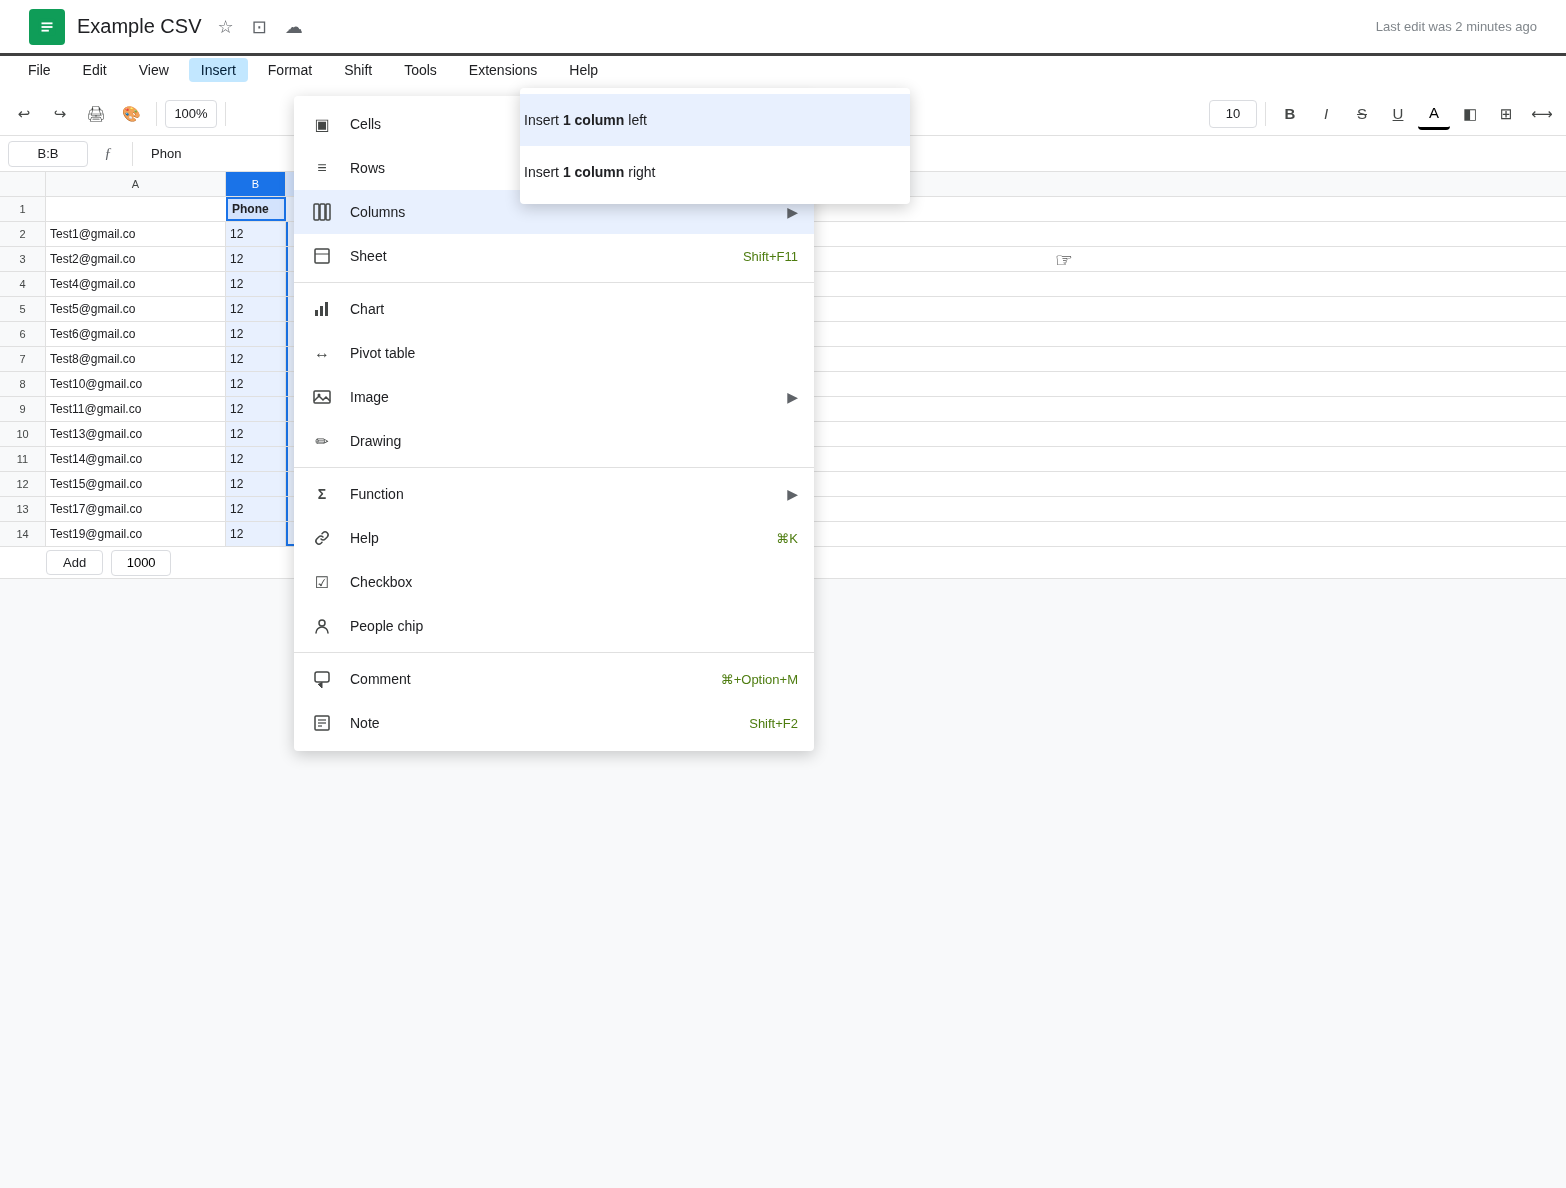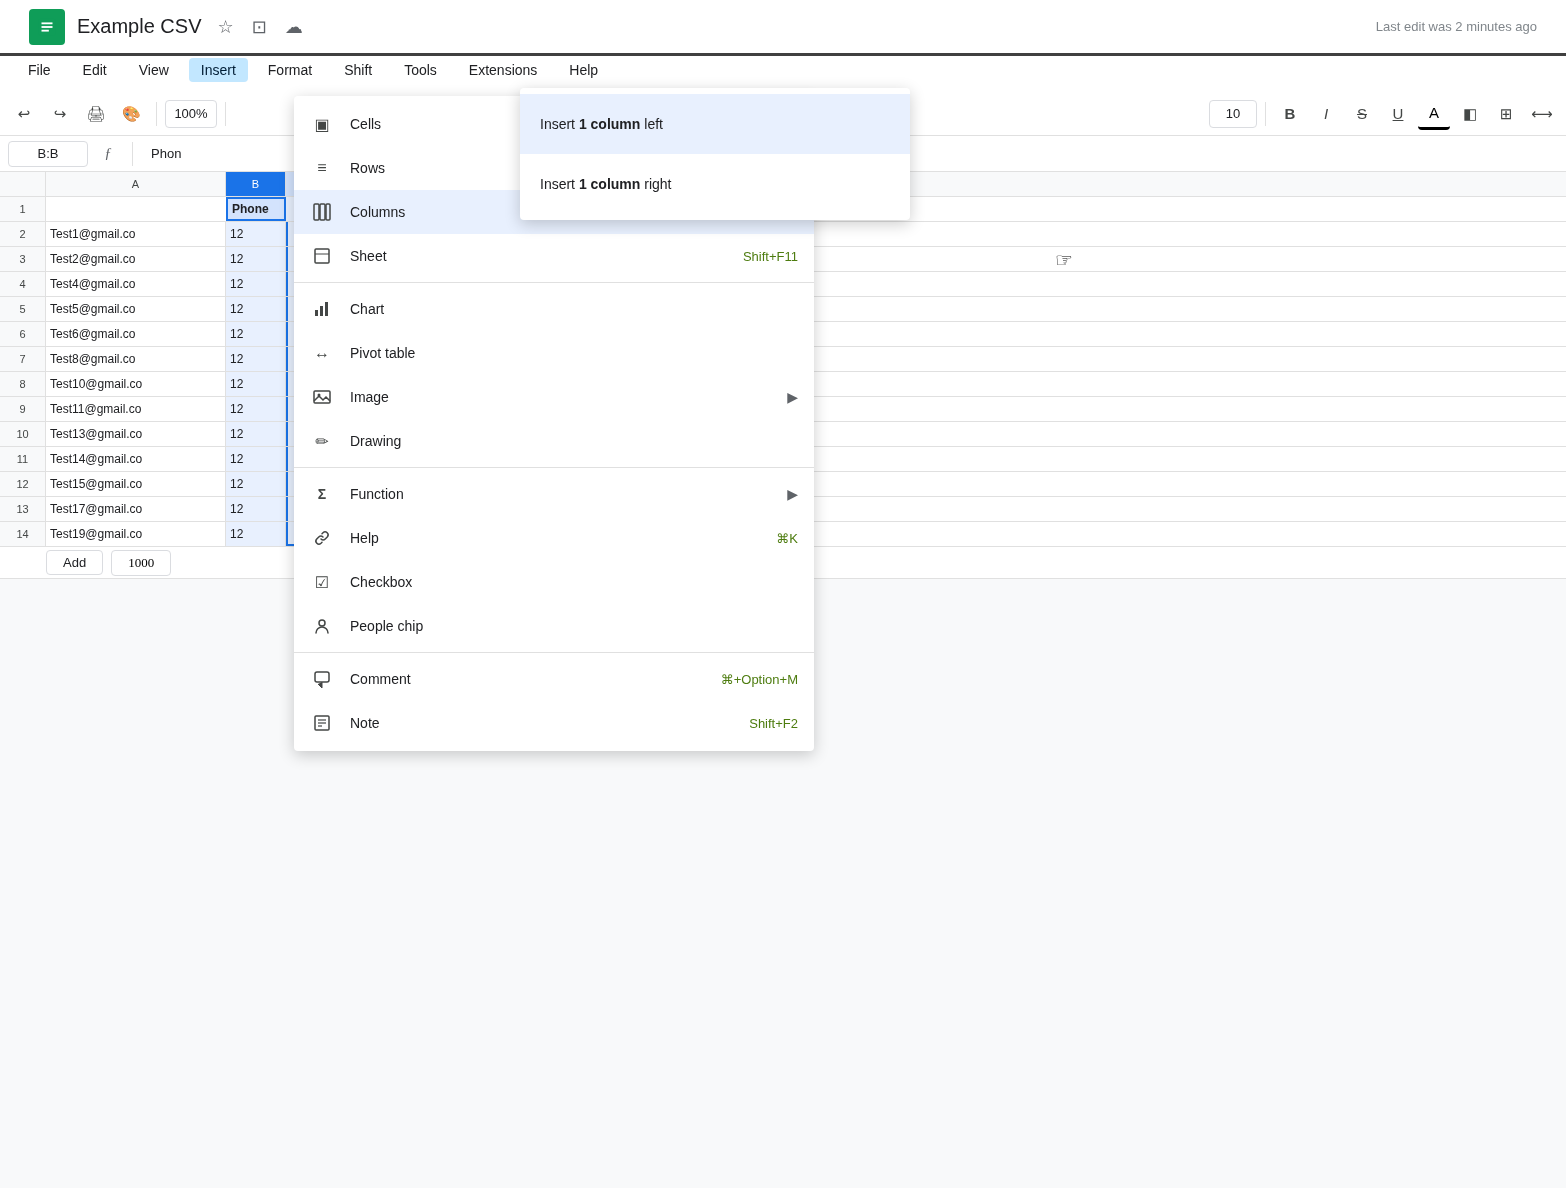--- a/index.html
+++ b/index.html
@@ -296,21 +296,20 @@
       background: #fff;
       cursor: pointer;
     }
     .add-count-input {
       width: 60px;
       height: 26px;
       border: 1px solid #dadce0;
       border-radius: 4px;
       font-size: 13px;
       text-align: center;
-      font-family: Liberation Serif, serif;
     }
 
     
     .insert-menu-overlay {
       position: absolute;
       top: 96px;
       left: 294px;
       width: 520px;
       background: #fff;
       border-radius: 4px;
@@ -365,22 +364,22 @@
       width: 390px;
       background: #fff;
       border-radius: 4px;
       box-shadow: 0 4px 16px rgba(0,0,0,0.2);
       z-index: 101;
       padding: 6px 0;
     }
     .submenu-row {
       display: flex;
       align-items: center;
-      padding: 0 20px;
-      height: 60px;
+      padding: 0 4px;
+      height: 52px;
       cursor: pointer;
     }
     .submenu-row.hovered { background: #e8f0fe; }
     .submenu-label {
       font-size: 14px;
       color: #202124;
     }
     .submenu-label b { font-weight: 700; }
 
     

